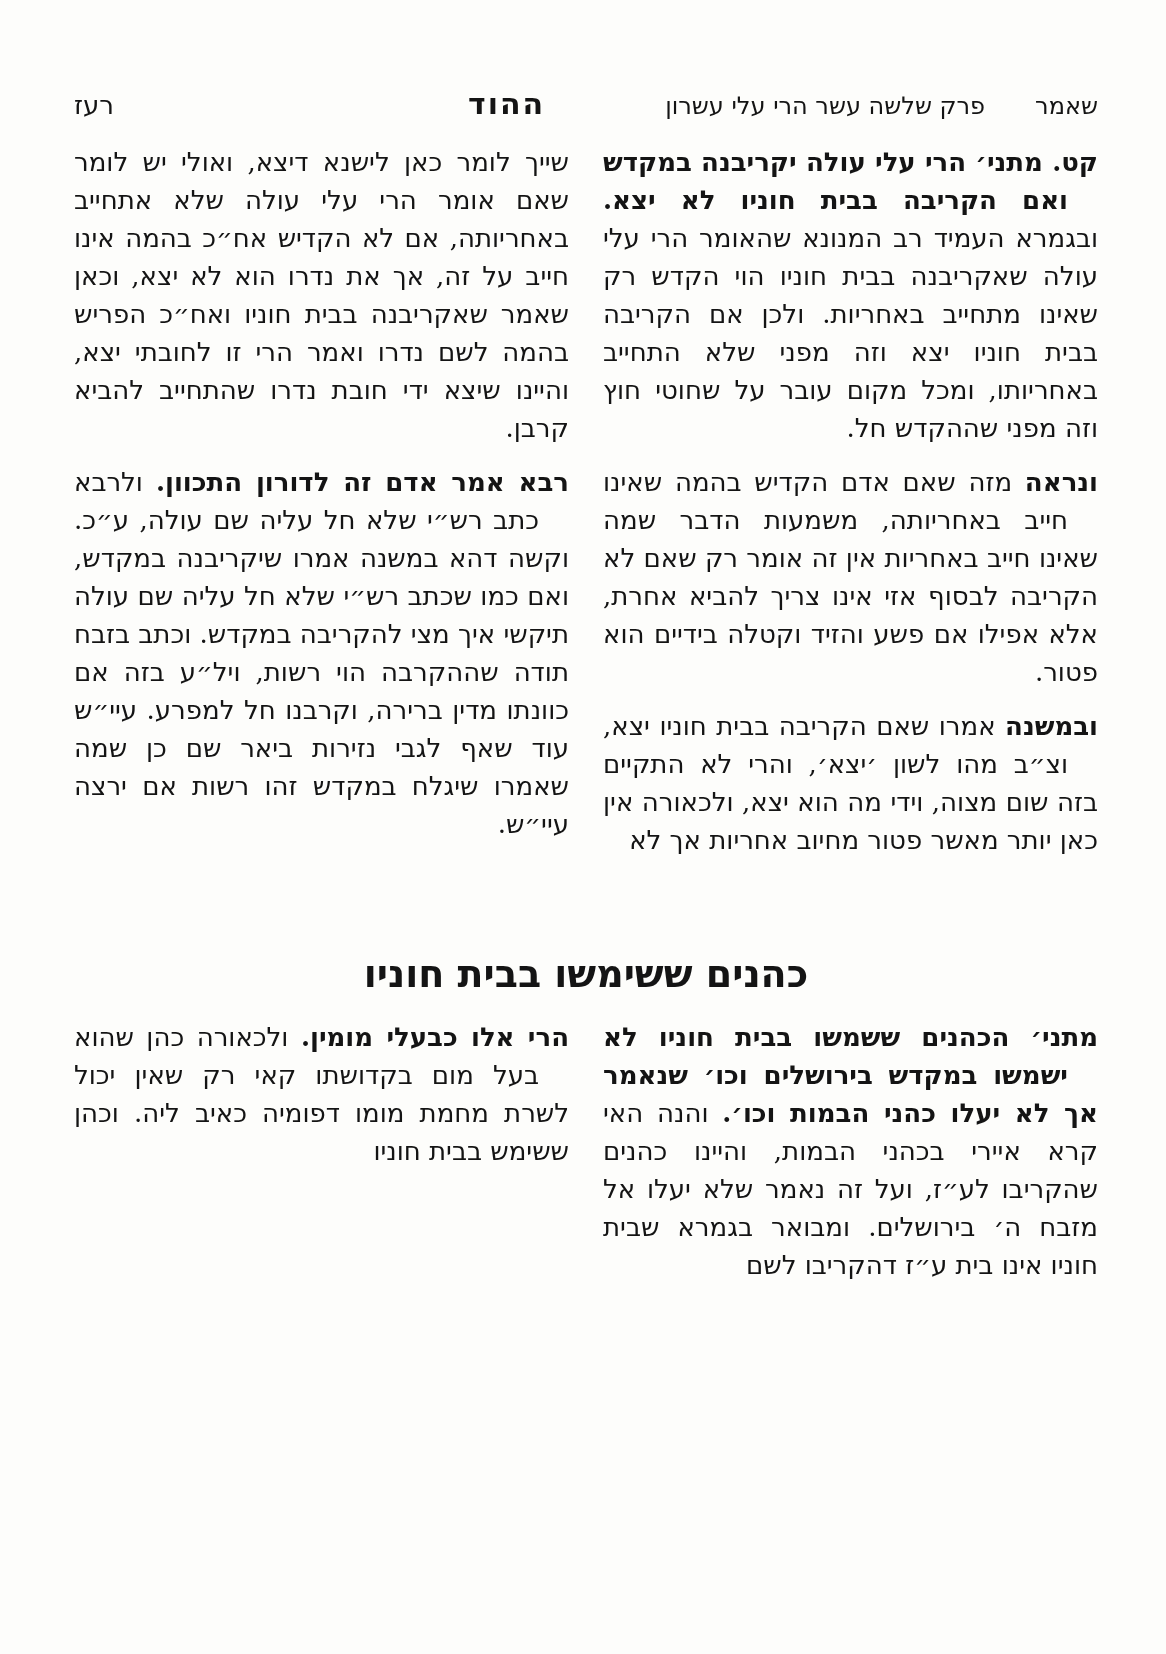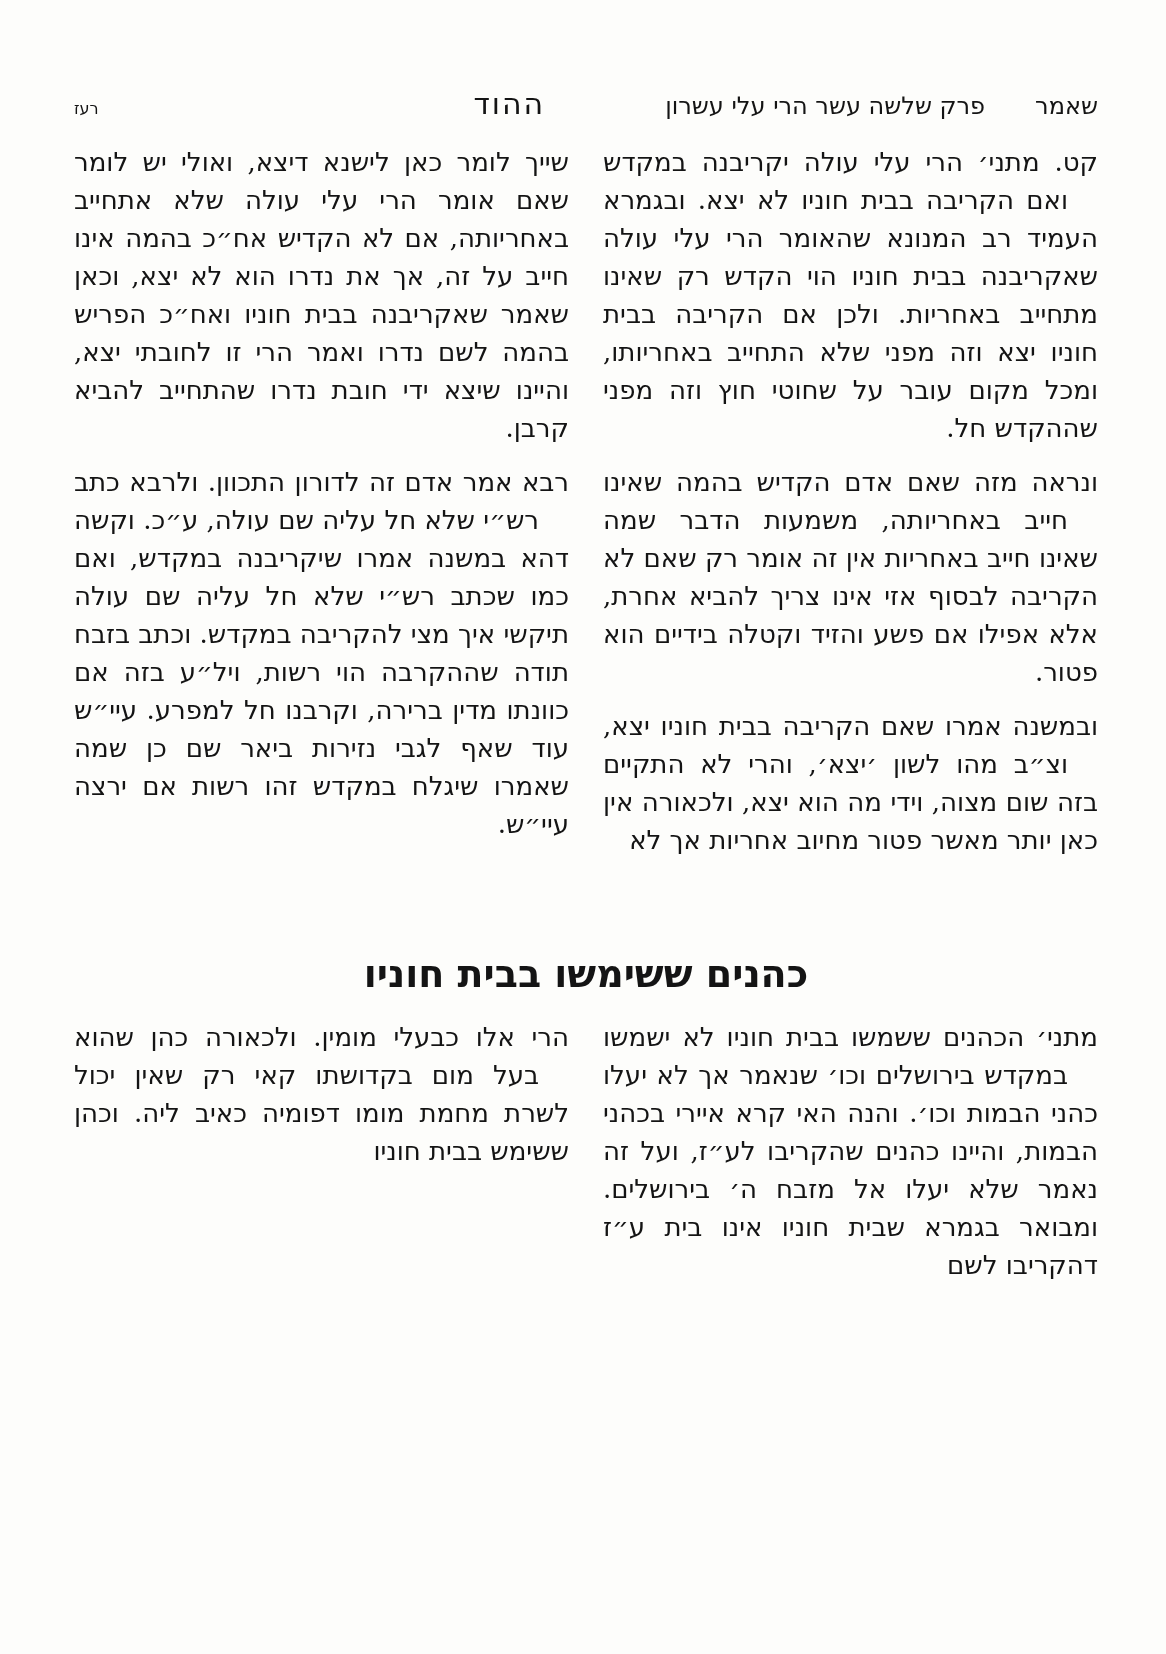--- a/index.html
+++ b/index.html
@@ -16,43 +16,43 @@
     padding: 54px 68px 28px 74px;
     overflow: hidden;
   }
   .header {
     display: flex;
     align-items: baseline;
     font-size: 24px;
     white-space: nowrap;
   }
   .h-chapter { margin-right: 50px; margin-top: 38px; }
-  .h-sefer   { margin-right: 120px; font-size: 30px; font-weight: normal; letter-spacing: 2px; text-align: center; }
-  .h-daf     { margin-right: auto; font-size: 16px; }
+  .h-sefer   { margin-right: 120px; font-size: 30px; font-weight: bold; letter-spacing: 2px; text-align: center; }
+  .h-daf     { margin-right: auto; font-size: 26px; }
   .section-title {
     margin: 92px 0 0 0;
     text-align: center;
     font-size: 38px;
     font-weight: bold;
   }
   .section-title.second { }
   .columns {
     display: flex;
     gap: 34px;
     margin-top: 22px;
   }
   .col {
     flex: 1 1 0;
     font-size: 26px;
     line-height: 38px;
     text-align: justify;
   }
   .para { margin: 0; }
   .para + .para { margin-top: 16px; }
-  .lead { font-weight: normal; }
+  .lead { font-weight: bold; }
   
   .lead2::before {
     content: "";
     float: right;
     width: 30px;
     height: 76px;
     shape-outside: inset(38px 0 0 0);
   }
 </style>
 </head>

